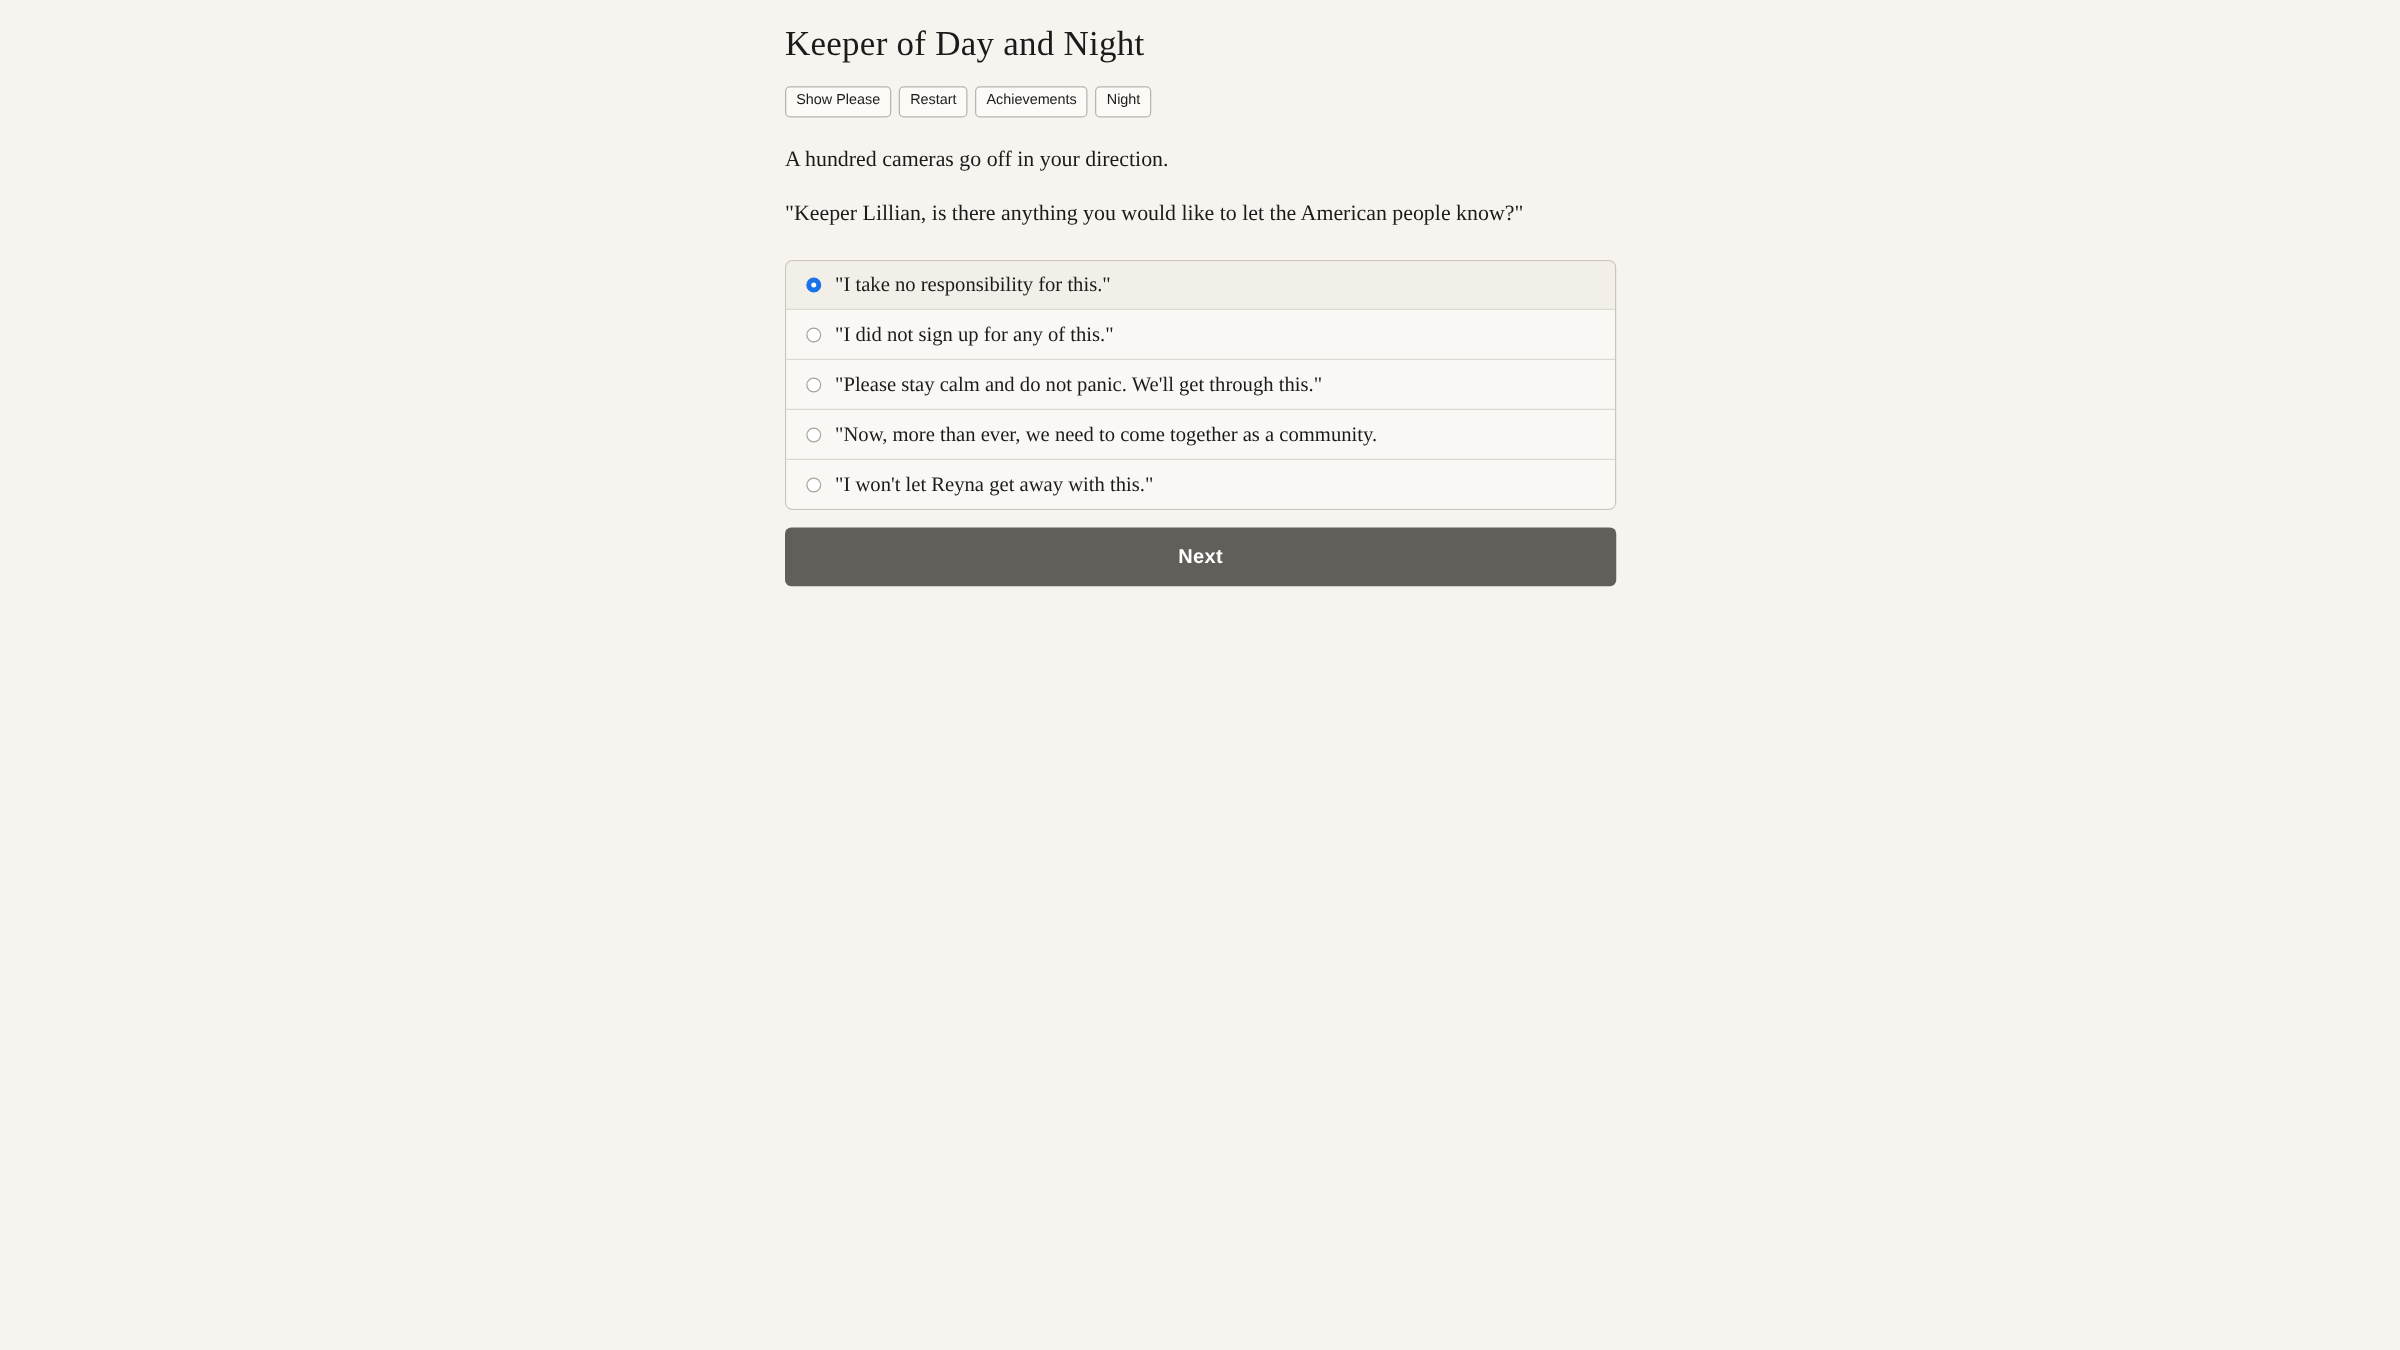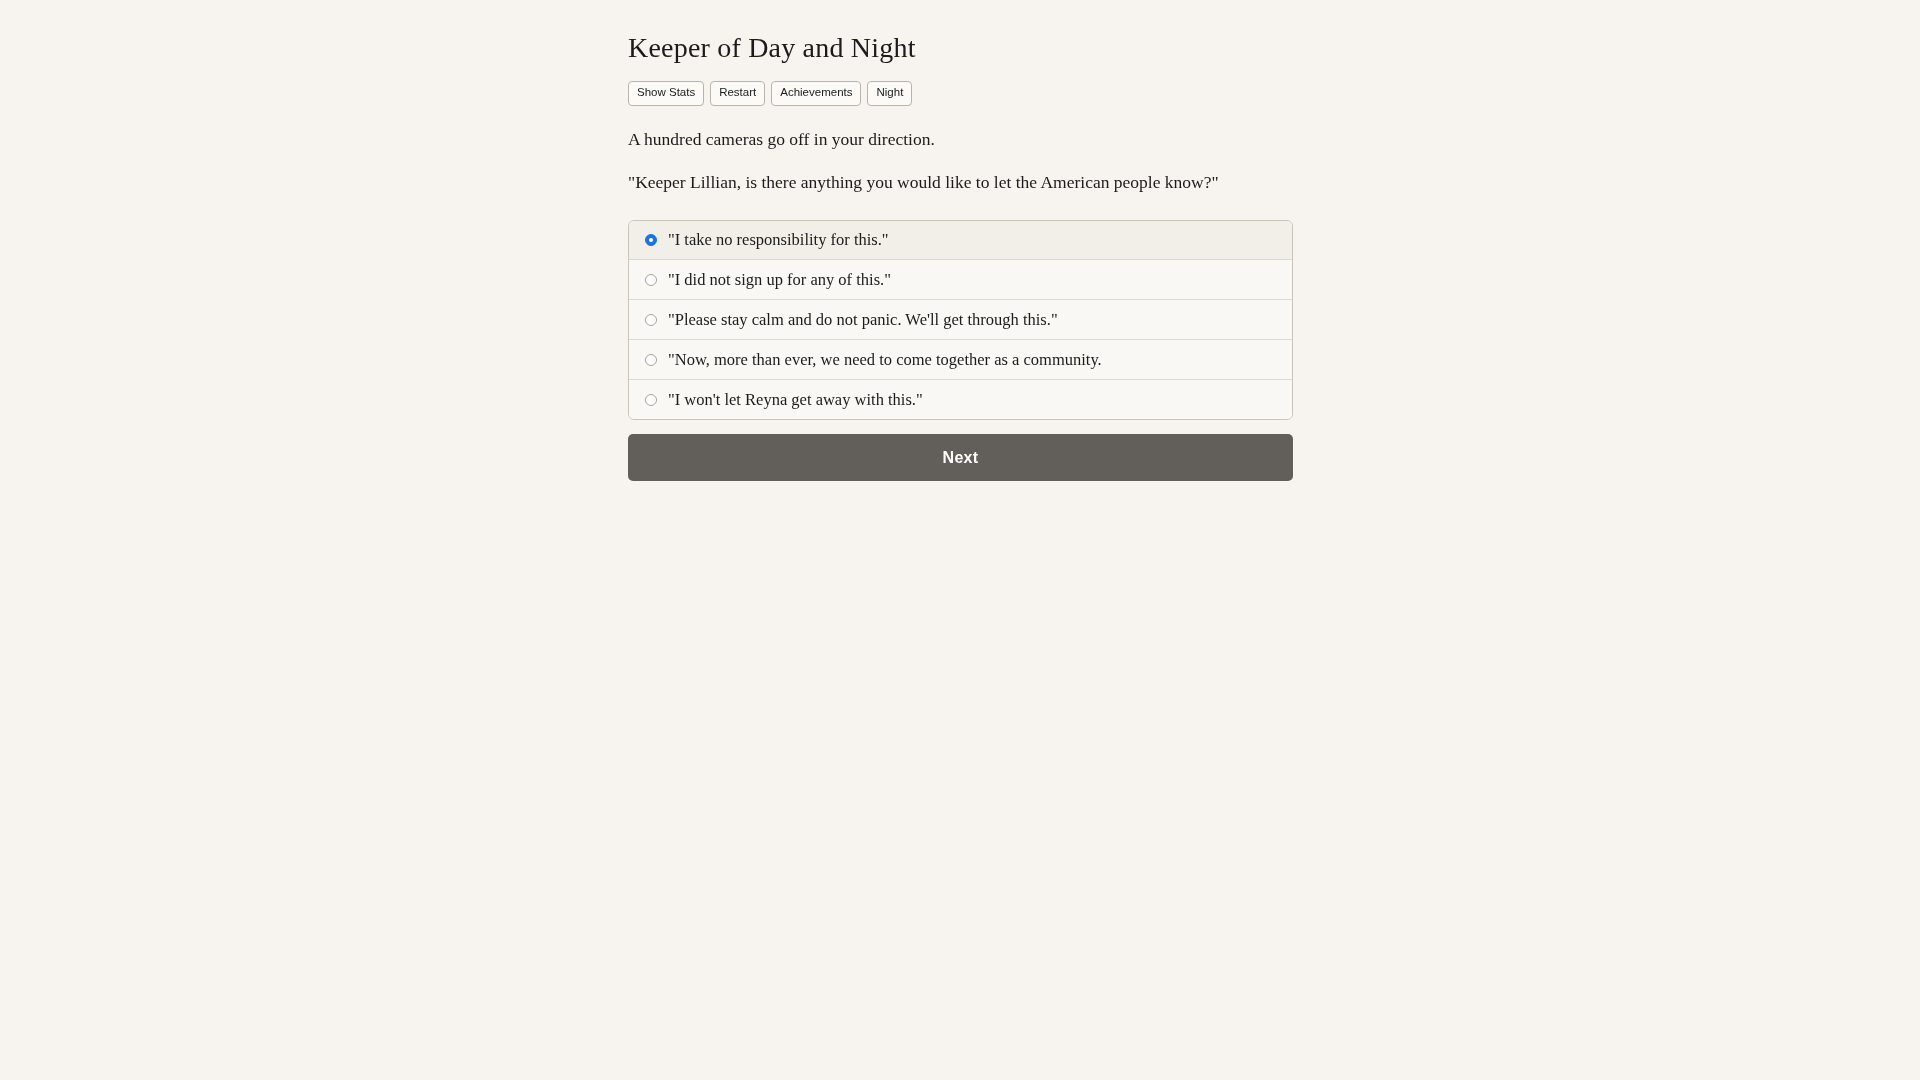--- a/index.html
+++ b/index.html
@@ -13,21 +13,21 @@
   }
   #game-root {
     position: relative;
     width: 1920px;
     height: 1080px;
     background: #f7f4ef;
   }
   .page {
     position: absolute;
     left: 628px;
-    top: 12px;
+    top: 0;
     width: 665px;
   }
   .game-title {
     font-family: "Liberation Serif", serif;
     font-size: 28px;
     font-weight: 400;
     letter-spacing: 0.2px;
     margin: 0;
     padding-top: 20px;
     color: #1b1b1b;
@@ -136,21 +136,21 @@
 </style>
 </head>
 <body>
 
 <div id="game-root">
   <div class="page">
 
     <h1 class="game-title">Keeper of Day and Night</h1>
 
     <div class="button-bar">
-      <button class="stat-button">Show Stats</button>
+      <button class="stat-button">Show Please</button>
       <button class="stat-button">Restart</button>
       <button class="stat-button">Achievements</button>
       <button class="stat-button">Night</button>
     </div>
 
     <p class="story-para first">A hundred cameras go off in your direction.</p>
     <p class="story-para second">"Keeper Lillian, is there anything you would like to let the American people know?"</p>
 
     <div class="choice-list">
 

